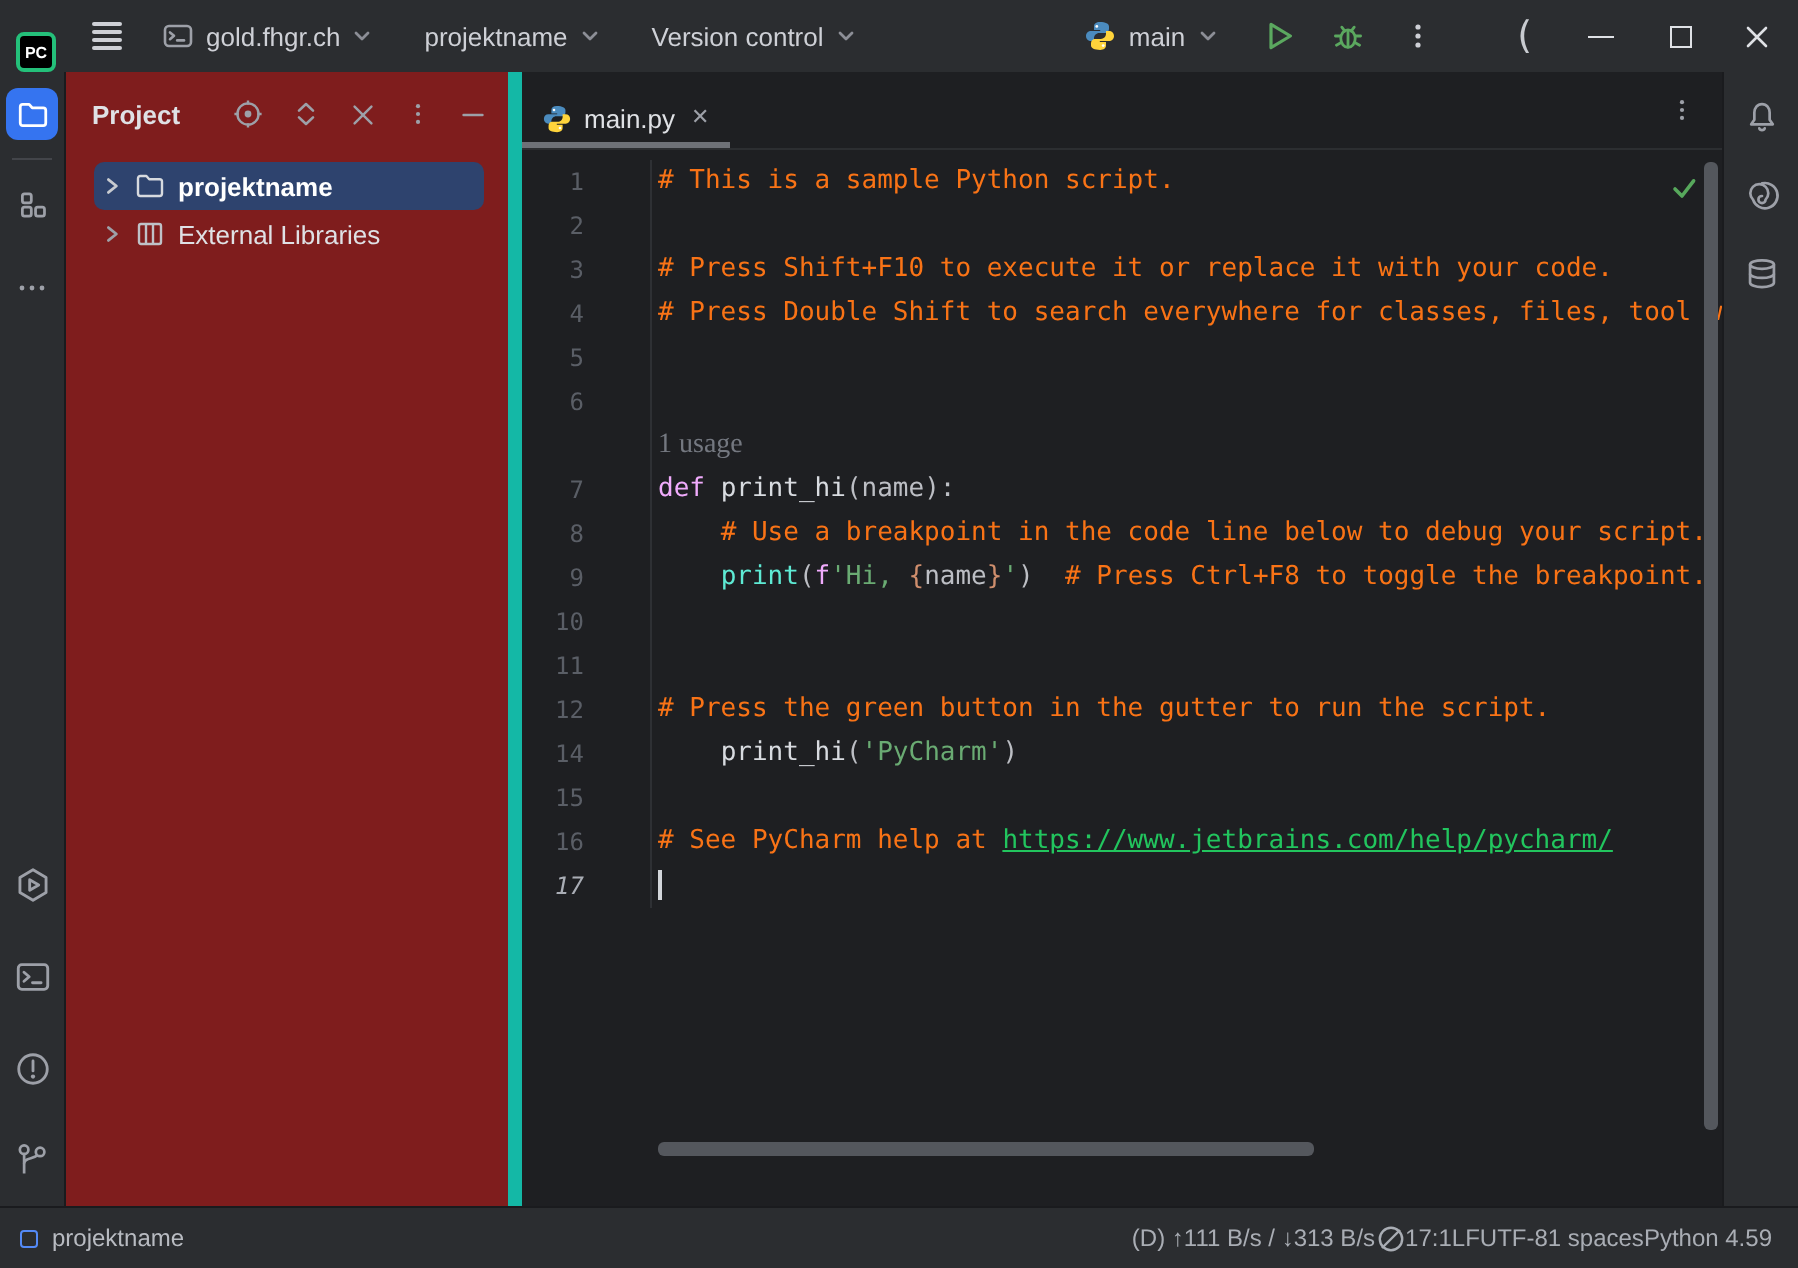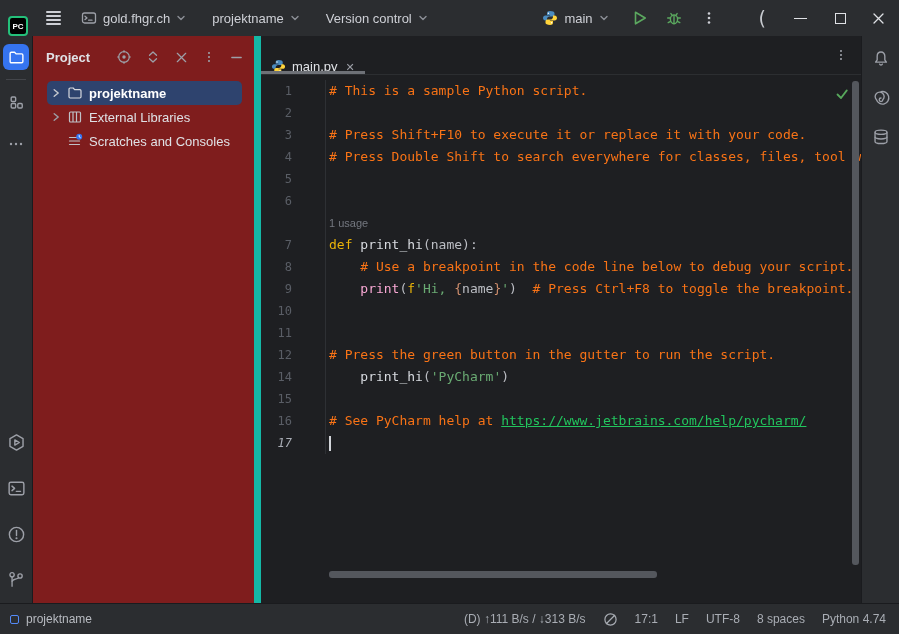--- a/index.html
+++ b/index.html
@@ -44,55 +44,55 @@
               display:flex; align-items:center; cursor:default; }
   .tree-row.selected { background:#2E436E; }
   .tw-chev { flex:0 0 16px; display:flex; align-items:center; }
   .tw-icon { flex:0 0 18px; display:flex; align-items:center; }
   .tw-label { margin-left:4px; white-space:nowrap; }
   .tree-row.selected .tw-label { color:#FFFFFF; font-weight:600; }
 
   
   .editor { flex:1 1 auto; min-width:0; background:#1E1F22; position:relative; }
   .tabbar { height:39px; display:flex; align-items:stretch; border-bottom:1px solid #2C2E31; }
-  .tab { position:relative; display:flex; align-items:flex-end; gap:6px; padding:0 10px;
+  .tab { position:relative; display:flex; align-items:flex-start; gap:6px; padding:16px 10px;
          color:#DFE1E5; font-size:13px; }
   .tab-underline { position:absolute; left:0; right:0; bottom:0; height:3px; background:#6E7177; }
   .tab-close { color:#9DA0A8; font-size:11px; margin-left:2px; }
   .tab-kebab { margin-left:auto; margin-right:13px; display:flex; align-items:center; }
 
   .code-area { position:absolute; top:39px; left:0; right:0; bottom:0; overflow:hidden; padding-top:5px; }
   .code-row { display:flex; height:22px; line-height:22px;
               font-family:"DejaVu Sans Mono", monospace; font-size:13px; }
   .gutter { flex:0 0 65px; display:flex; border-right:1px solid #2E3034; }
   .lnum { flex:0 0 31px; text-align:right; color:#5A5E66; font-size:12px; }
   .lnum.cur { color:#A9ADB5;font-style:italic; }
   .gicon { flex:0 0 24px; display:flex; align-items:center; justify-content:center; }
   .code-content { flex:1 1 auto; padding-left:3px; white-space:pre; overflow:hidden; color:#BCBEC4; }
-  .inlay { font-family:Liberation Sans, sans-serif; font-size:11px; color:#747880;text-align:right; }
+  .inlay { font-family:Liberation Serif, serif; font-size:14px; color:#747880;text-align:right; }
   .caret { display:inline-block; width:1.5px; height:15px; background:#D2D5DA; vertical-align:middle; margin-right:-1.5px; }
 
-  .tk-comment{color:#f97316} .tk-kw{color:#eab308} .tk-fn{color:#D8DBE0}
-  .tk-builtin{color:#f9a8d4} .tk-str{color:#6AAB73} .tk-brace{color:#CF8E6D}
+  .tk-comment{color:#f97316} .tk-kw{color:#f0abfc} .tk-fn{color:#D8DBE0}
+  .tk-builtin{color:#5eead4} .tk-str{color:#6AAB73} .tk-brace{color:#CF8E6D}
   .tk-text{color:#BCBEC4}
   .tk-link{color:#22c55e; text-decoration:underline}
 
   .inspect-ok { position:absolute; top:12px; right:12px; }
   .vscroll { position:absolute; right:2px; top:45px; width:7px; height:484px; background:#54575D; border-radius:3px; }
   .hscroll { position:absolute; left:68px; top:535px; width:328px; height:7px; background:#54575D; border-radius:3px; }
 
   .right-strip { flex:0 0 38px; background:#2B2D30; border-left:1px solid #1A1B1E;
                  display:flex; flex-direction:column; align-items:center; padding-top:14px; gap:21px; }
 
   
   .statusbar { flex:0 0 31px; background:#2B2D30; border-top:1px solid #1A1B1E;
                display:flex; align-items:center; font-size:12px; color:#A9ADB4; }
   .sb-left { display:flex; align-items:center; gap:7px; margin-left:10px; color:#B8BBC1; }
   .sb-proj-icon { width:9px; height:9px; border:1.6px solid #548AF7; border-radius:2px; }
-  .sb-right { margin-left:auto; display:flex; align-items:center; gap:17px; margin-right:13px; }
+  .sb-right { margin-left:auto; display:flex; align-items:center; margin-right:13px; }
   .sb-item { white-space:nowrap; }
   svg { display:block; }
 </style>
 </head>
 <body>
 
 <div class="app">
 
   <div class="titlebar">
     <div class="pc-logo">PC</div>
@@ -304,35 +304,20 @@
           <span class="tw-icon">
             <svg width="16" height="16" viewBox="0 0 16 16" fill="none" stroke="#BFC1C7" stroke-width="1.2">
                 <rect x="2.5" y="3" width="11" height="10" rx="1"></rect>
                 <line x1="6" y1="3" x2="6" y2="13"></line>
                 <line x1="9.5" y1="3" x2="9.5" y2="13"></line>
               </svg>
           </span>
           <span class="tw-label">External Libraries</span>
         </div>
 
-        <div class="tree-row">
-          <span class="tw-chev"></span>
-          <span class="tw-icon">
-            <svg width="16" height="16" viewBox="0 0 16 16">
-                <g stroke="#BFC1C7" stroke-width="1.2" stroke-linecap="round">
-                  <line x1="2.5" y1="4.5" x2="10.5" y2="4.5"></line>
-                  <line x1="2.5" y1="8" x2="12.5" y2="8"></line>
-                  <line x1="2.5" y1="11.5" x2="12.5" y2="11.5"></line>
-                </g>
-                <circle cx="12.2" cy="3.8" r="3" fill="#3574F0"></circle>
-                <path d="M12.2 2.5 V3.9 L13.3 4.6" stroke="#fff" stroke-width=".9" fill="none" stroke-linecap="round"></path>
-              </svg>
-          </span>
-          <span class="tw-label">Scratches and Consoles</span>
-        </div>
       </div>
     </div>
 
     <div class="editor">
       <div class="tabbar">
         <div class="tab">
           <span>
             <svg width="15" height="15" viewBox="0 0 16 16">
               <path fill="#4B8BBE" d="M7.9 1C6.1 1 5 1.8 5 3.2V5h3.1v.5H3.4C2 5.5 1 6.6 1 8s1 2.5 2.4 2.5H5V9.1c0-1.4 1.2-2.6 2.6-2.6h3c1 0 1.9-.9 1.9-2V3.2C12.5 1.9 10.8 1 7.9 1z"></path>
               <path fill="#FFD43B" d="M8.1 15c1.8 0 2.9-.8 2.9-2.2V11H7.9v-.5h4.7C14 10.5 15 9.4 15 8s-1-2.5-2.4-2.5H11v1.4c0 1.4-1.2 2.6-2.6 2.6h-3c-1 0-1.9.9-1.9 2v1.3C3.5 14.1 5.2 15 8.1 15z"></path>
@@ -517,17 +502,17 @@
       <span class="sb-item">(D) ↑111 B/s / ↓313 B/s</span>
       <span>
         <svg width="15" height="15" viewBox="0 0 15 15" fill="none" stroke="#A9ADB4" stroke-width="1.2">
             <circle cx="7.5" cy="7.5" r="5.6"></circle>
             <line x1="3" y1="12" x2="12" y2="3"></line>
           </svg>
       </span>
       <span class="sb-item">17:1</span>
       <span class="sb-item">LF</span>
       <span class="sb-item">UTF-8</span>
-      <span class="sb-item">8 spaces</span>
-      <span class="sb-item">Python 4.74</span>
+      <span class="sb-item">1 spaces</span>
+      <span class="sb-item">Python 4.59</span>
     </div>
   </div>
 </div>
 
 </body></html>

